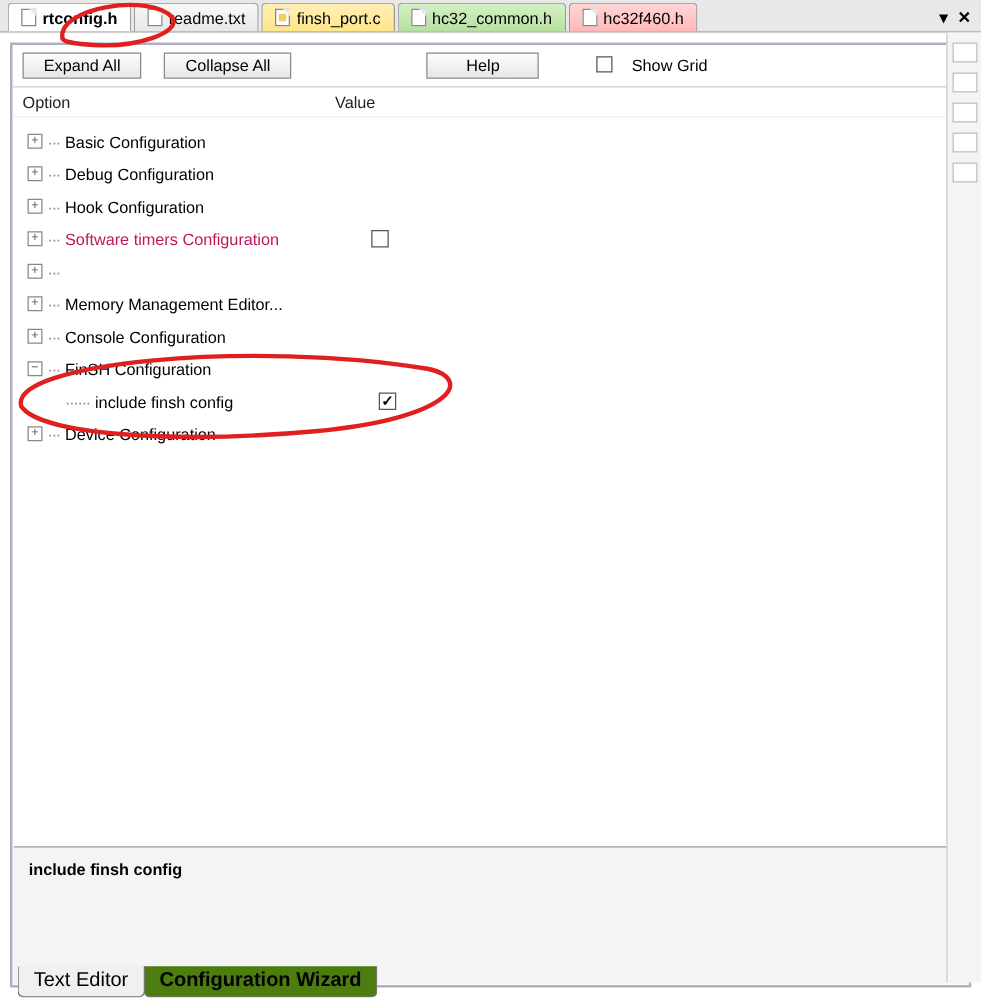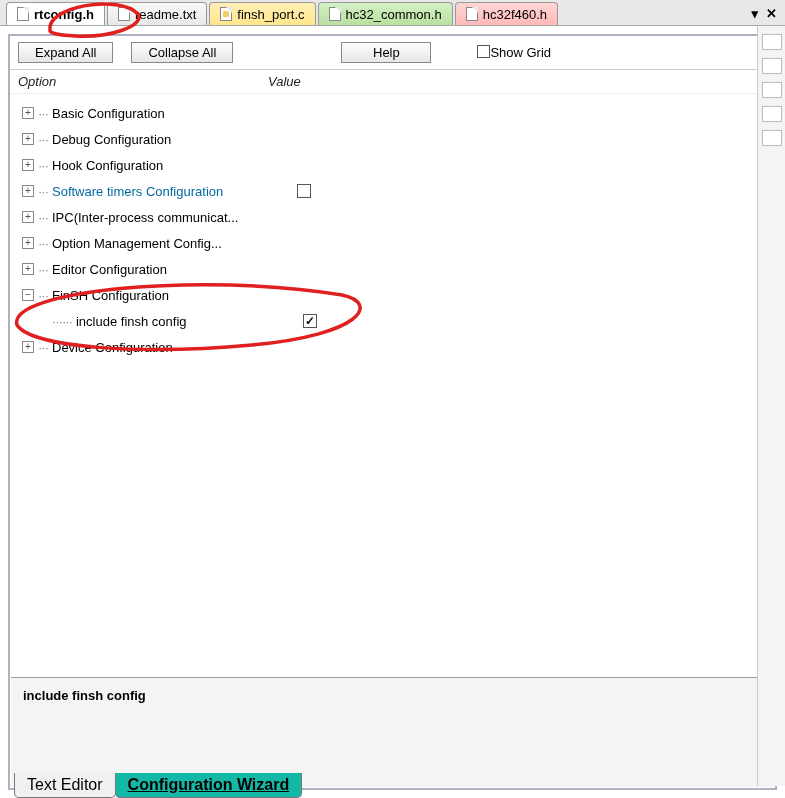--- a/index.html
+++ b/index.html
@@ -12,43 +12,43 @@
 .tab-yellow { background: linear-gradient(#ffefb8,#ffe68a); }
 .tab-pink { background: linear-gradient(#ffd6d6,#ffb8b8); }
 .file-icon { width: 12px; height: 14px; border: 1px solid #888; background: #fff; position: relative; }
 .file-icon::after { content:""; position:absolute; top:-1px; right:-1px; border:3px solid transparent; border-right-color:#e8e8e8; border-top-color:#e8e8e8; }
 .file-icon.c::before { content:""; position:absolute; top:3px; left:2px; width:6px; height:6px; background:#f0d060; border-radius:1px; }
 .tab-close-area { margin-left:auto; display:flex; gap:8px; align-items:center; padding-right:8px; }
 
 .wizard { border: 2px solid #b0b0c0; margin: 8px; height: 756px; display:flex; flex-direction:column; background:#fff; position: relative; }
 .toolbar { display:flex; align-items:center; gap:18px; padding: 6px 8px; border-bottom:1px solid #ccc; }
 .btn { border:1px solid #888; background:linear-gradient(#fdfdfd,#e6e6e6); padding:2px 16px; cursor:pointer; min-width:90px; text-align:center; }
-.chk-wrap { display:flex; align-items:flex-start; gap:0; margin-left:28px; }
+.chk-wrap { display:flex; align-items:flex-start; gap:15px; margin-left:28px; }
 .chk { width:13px; height:13px; border:1px solid #555; background:#fff; }
-.headers { display:flex; padding:4px 8px; border-bottom:1px solid #eee; color:#222;font-style:italic; }
+.headers { display:flex; padding:4px 8px; border-bottom:1px solid #eee; color:#222; }
 .headers .col1 { width:250px; }
 
 .tree { flex:0 0 auto; padding:6px 4px 6px 12px; }
 .tree-row { display:flex; align-items:center; height:26px; }
 .expander { width:12px; height:12px; border:1px solid #888; display:flex; align-items:center; justify-content:center; font-size:10px; line-height:1; margin-right:4px; cursor:pointer; background:#fff; color:#555; }
 .dots { color:#888; margin-right:2px; letter-spacing:-1px; }
 .tree-label { margin-left:2px; }
-.tree-label.gray { color:#0369a1; }
+.tree-label.gray { color:#be185d; }
 .row-indent { padding-left: 30px; }
 .val-col { margin-left:auto; padding-right:460px; }
 .val-chk { width:14px; height:14px; border:1px solid #555; background:#fff; display:flex; align-items:center; justify-content:center; font-size:12px; }
 .val-chk.checked::after { content:"✓"; color:#000; font-weight:bold; }
 
 .spacer { flex:1; }
 .help-panel { border-top:1px solid #999; background:#f4f4f4; padding:10px 12px; height:110px; margin:0 1px 1px 1px; }
 .help-title { font-weight:bold; margin-bottom:4px; }
 
 .bottom-tabs { position:absolute; bottom:0; left:14px; display:flex; }
 .btab { border:1px solid #777; border-top:none; border-radius:0 0 5px 5px; padding:3px 12px; background:#f0f0f0; font-size:16px; margin-right:-1px; cursor:pointer; }
-.btab.active { background:#14b8a6; font-weight:bold;text-decoration:underline; }
+.btab.active { background:#4d7c0f; font-weight:bold; }
 
 .annot { position:absolute; pointer-events:none; }
 .red-stroke { stroke:#e02020; stroke-width:3.5; fill:none; stroke-linecap:round; }
 
 .right-gutter { position:absolute; right:0; top:26px; width:28px; height:760px; background:#f4f4f4; border-left:1px solid #ccc; }
 .gutter-item { width:20px; height:16px; border:1px solid #bbb; margin:8px auto; background:#fff; }
 </style>
 </head>
 <body>
 
@@ -115,31 +115,30 @@
       <span class="expander">+</span>
       <span class="dots">···</span>
       <span class="tree-label gray">Software timers Configuration</span>
       <span class="val-col">
           <span class="val-chk"></span>
         </span>
     </div>
     <div class="tree-row">
       <span class="expander">+</span>
       <span class="dots">···</span>
-      <span class="tree-label">IPC(Inter-process communicat...</span>
     </div>
     <div class="tree-row">
       <span class="expander">+</span>
       <span class="dots">···</span>
-      <span class="tree-label">Option Management Config...</span>
+      <span class="tree-label">Memory Management Editor...</span>
     </div>
     <div class="tree-row">
       <span class="expander">+</span>
       <span class="dots">···</span>
-      <span class="tree-label">Editor Configuration</span>
+      <span class="tree-label">Console Configuration</span>
     </div>
     <div class="tree-row">
       <span class="expander">−</span>
       <span class="dots">···</span>
       <span class="tree-label">FinSH Configuration</span>
     </div>
     <div class="tree-row row-indent">
       <span class="dots">······</span>
       <span class="tree-label">include finsh config</span>
       <span class="val-col" style="padding-right:454px;">

